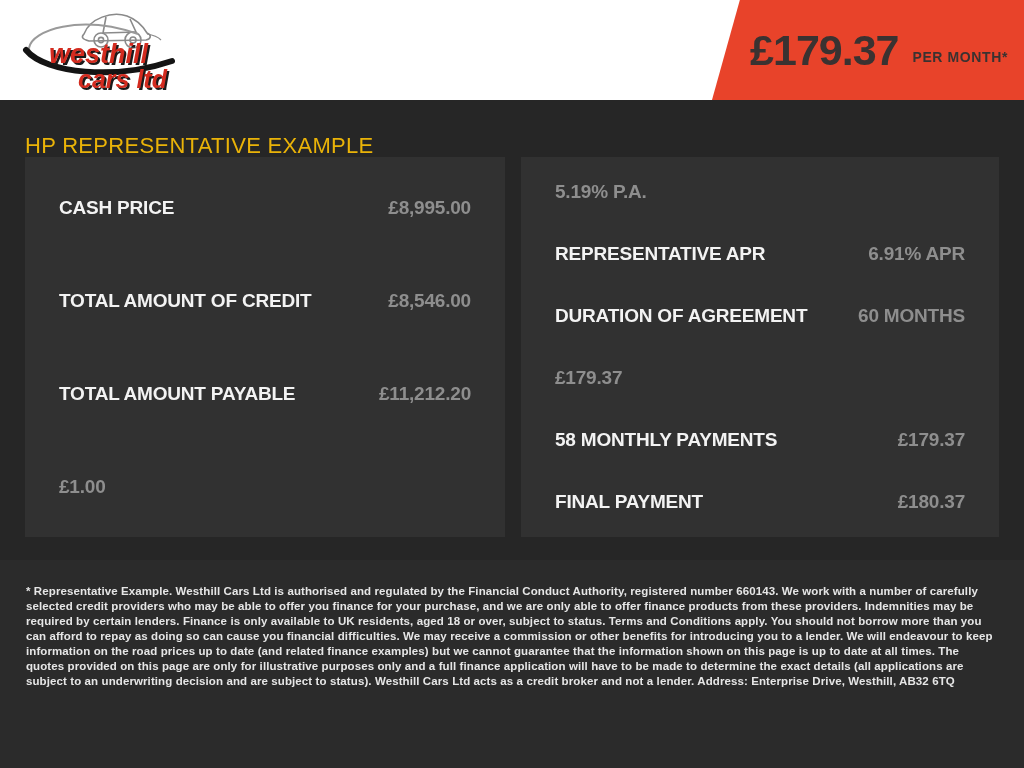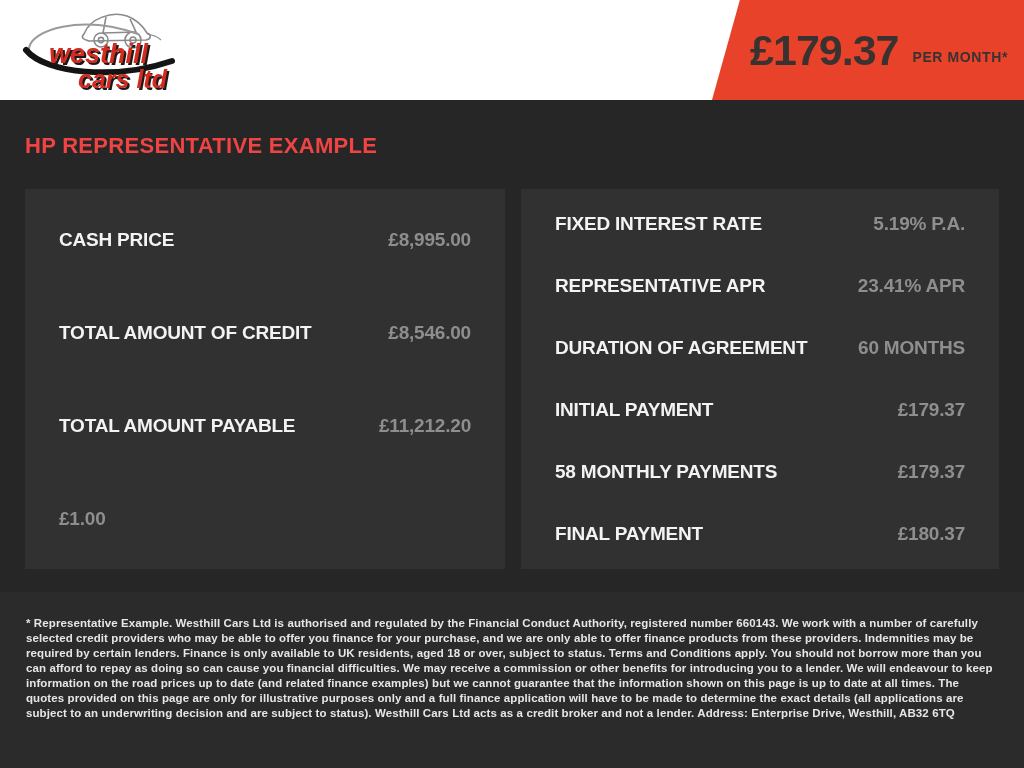--- a/index.html
+++ b/index.html
@@ -53,26 +53,25 @@
     margin-top: 14px;
   }
 
   
   .main {
     flex: none;
     padding: 35px 25px 23px 25px;
     background: #262626;
   }
   .page-title {
-    color: #ef4444;
+    color: #eab308;
     font-size: 22px;
-    font-weight: bold;
+    font-weight: normal;
     line-height: 22px;
     letter-spacing: 0.3px;
-    margin-bottom: 32px;
   }
   .panels {
     display: flex;
     justify-content: space-between;
     gap: 16px;
   }
   .panel {
     background: #313131;
     height: 380px;
     padding: 24px 34px;
@@ -171,33 +170,31 @@
         <span class="label">TOTAL AMOUNT PAYABLE</span>
         <span class="value">£11,212.20</span>
       </div>
       <div class="row">
         <span class="value">£1.00</span>
       </div>
     </div>
 
     <div class="panel panel-right">
       <div class="row">
-        <span class="label">FIXED INTEREST RATE</span>
         <span class="value">5.19% P.A.</span>
       </div>
       <div class="row">
         <span class="label">REPRESENTATIVE APR</span>
-        <span class="value">23.41% APR</span>
+        <span class="value">6.91% APR</span>
       </div>
       <div class="row">
         <span class="label">DURATION OF AGREEMENT</span>
         <span class="value">60 MONTHS</span>
       </div>
       <div class="row">
-        <span class="label">INITIAL PAYMENT</span>
         <span class="value">£179.37</span>
       </div>
       <div class="row">
         <span class="label">58 MONTHLY PAYMENTS</span>
         <span class="value">£179.37</span>
       </div>
       <div class="row">
         <span class="label">FINAL PAYMENT</span>
         <span class="value">£180.37</span>
       </div>

